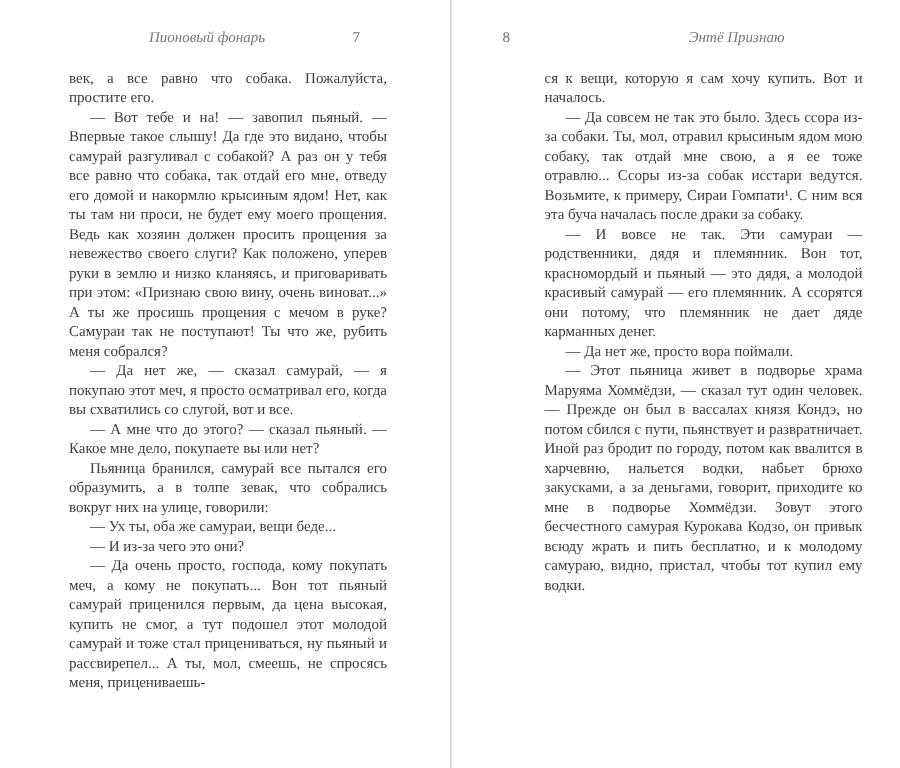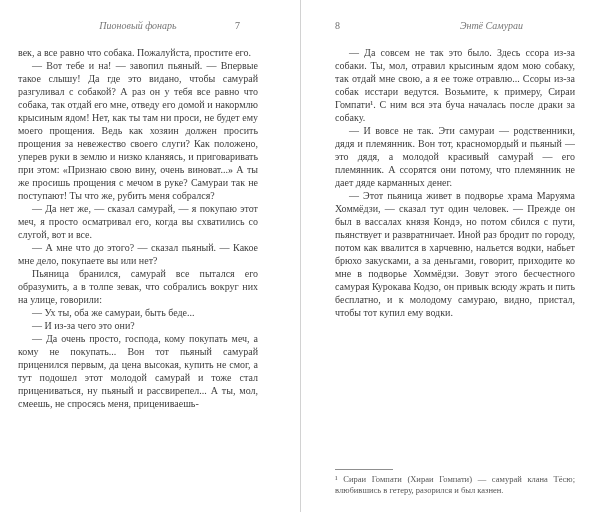--- a/index.html
+++ b/index.html
@@ -38,21 +38,21 @@
     font-size:10px;
     line-height:13px;
     text-align:justify;
     hyphens:auto;
     -webkit-hyphens:auto;
     overflow:hidden;
   }
   .page-left  .page-body { max-height:450px; }
   .page-right .page-body { max-height:398px; }
 
-  .para { text-indent:14px; }
+  .para { text-indent:14px;margin-left:28px; }
   .para.no-indent { text-indent:0; }
 
   .footnote-block {
     position:absolute;
     left:35px; right:25px; bottom:16px;
   }
   .footnote-rule {
     width:58px; height:0;
     border-top:1px solid #8f8f8f;
     margin-bottom:4px;
@@ -73,37 +73,35 @@
     <div class="page-header">
       <span class="running-title-center">Пионовый фонарь</span>
       <span class="pn-right">7</span>
     </div>
     <div class="page-body">
         <p class="para no-indent">век, а все равно что собака. Пожалуйста, простите его.</p>
         <p class="para">— Вот тебе и на! — завопил пьяный. — Впервые такое слышу! Да где это видано, чтобы самурай разгуливал с собакой? А раз он у тебя все равно что собака, так отдай его мне, отведу его домой и накормлю крысиным ядом! Нет, как ты там ни проси, не будет ему моего прощения. Ведь как хозяин должен просить прощения за невежество своего слуги? Как положено, уперев руки в землю и низко кланяясь, и приговаривать при этом: «Признаю свою вину, очень виноват...» А ты же просишь прощения с мечом в руке? Самураи так не поступают! Ты что же, рубить меня собрался?</p>
         <p class="para">— Да нет же, — сказал самурай, — я покупаю этот меч, я просто осматривал его, когда вы схватились со слугой, вот и все.</p>
         <p class="para">— А мне что до этого? — сказал пьяный. — Какое мне дело, покупаете вы или нет?</p>
         <p class="para">Пьяница бранился, самурай все пытался его образумить, а в толпе зевак, что собрались вокруг них на улице, говорили:</p>
-        <p class="para">— Ух ты, оба же самураи, быть беде...</p>
+        <p class="para">— Ух ты, оба же самураи, вещи беде...</p>
         <p class="para">— И из-за чего это они?</p>
         <p class="para">— Да очень просто, господа, кому покупать меч, а кому не покупать... Вон тот пьяный самурай приценился первым, да цена высокая, купить не смог, а тут подошел этот молодой самурай и тоже стал прицениваться, ну пьяный и рассвирепел... А ты, мол, смеешь, не спросясь меня, прицениваешь-</p>
       </div>
   </div>
 
   <div class="spine"></div>
 
   <div class="page page-right">
     <div class="page-header">
       <span class="pn-left">8</span>
-      <span class="running-title-right">Энтё Самураи</span>
+      <span class="running-title-right">Энтё Признаю</span>
     </div>
     <div class="page-body">
+        <p class="para no-indent">ся к вещи, которую я сам хочу купить. Вот и началось.</p>
         <p class="para">— Да совсем не так это было. Здесь ссора из-за собаки. Ты, мол, отравил крысиным ядом мою собаку, так отдай мне свою, а я ее тоже отравлю... Ссоры из-за собак исстари ведутся. Возьмите, к примеру, Сираи Гомпати¹. С ним вся эта буча началась после драки за собаку.</p>
         <p class="para">— И вовсе не так. Эти самураи — родственники, дядя и племянник. Вон тот, красномордый и пьяный — это дядя, а молодой красивый самурай — его племянник. А ссорятся они потому, что племянник не дает дяде карманных денег.</p>
+        <p class="para">— Да нет же, просто вора поймали.</p>
         <p class="para">— Этот пьяница живет в подворье храма Маруяма Хоммёдзи, — сказал тут один человек. — Прежде он был в вассалах князя Кондэ, но потом сбился с пути, пьянствует и развратничает. Иной раз бродит по городу, потом как ввалится в харчевню, нальется водки, набьет брюхо закусками, а за деньгами, говорит, приходите ко мне в подворье Хоммёдзи. Зовут этого бесчестного самурая Курокава Кодзо, он привык всюду жрать и пить бесплатно, и к молодому самураю, видно, пристал, чтобы тот купил ему водки.</p>
       </div>
-    <div class="footnote-block">
-      <div class="footnote-rule"></div>
-      <div class="footnote-text">¹ Сираи Гомпати (Хираи Гомпати) — самурай клана Тёсю; влюбившись в гетеру, разорился и был казнен.</div>
-    </div>
   </div>
 
 </div>
 
 </body></html>

